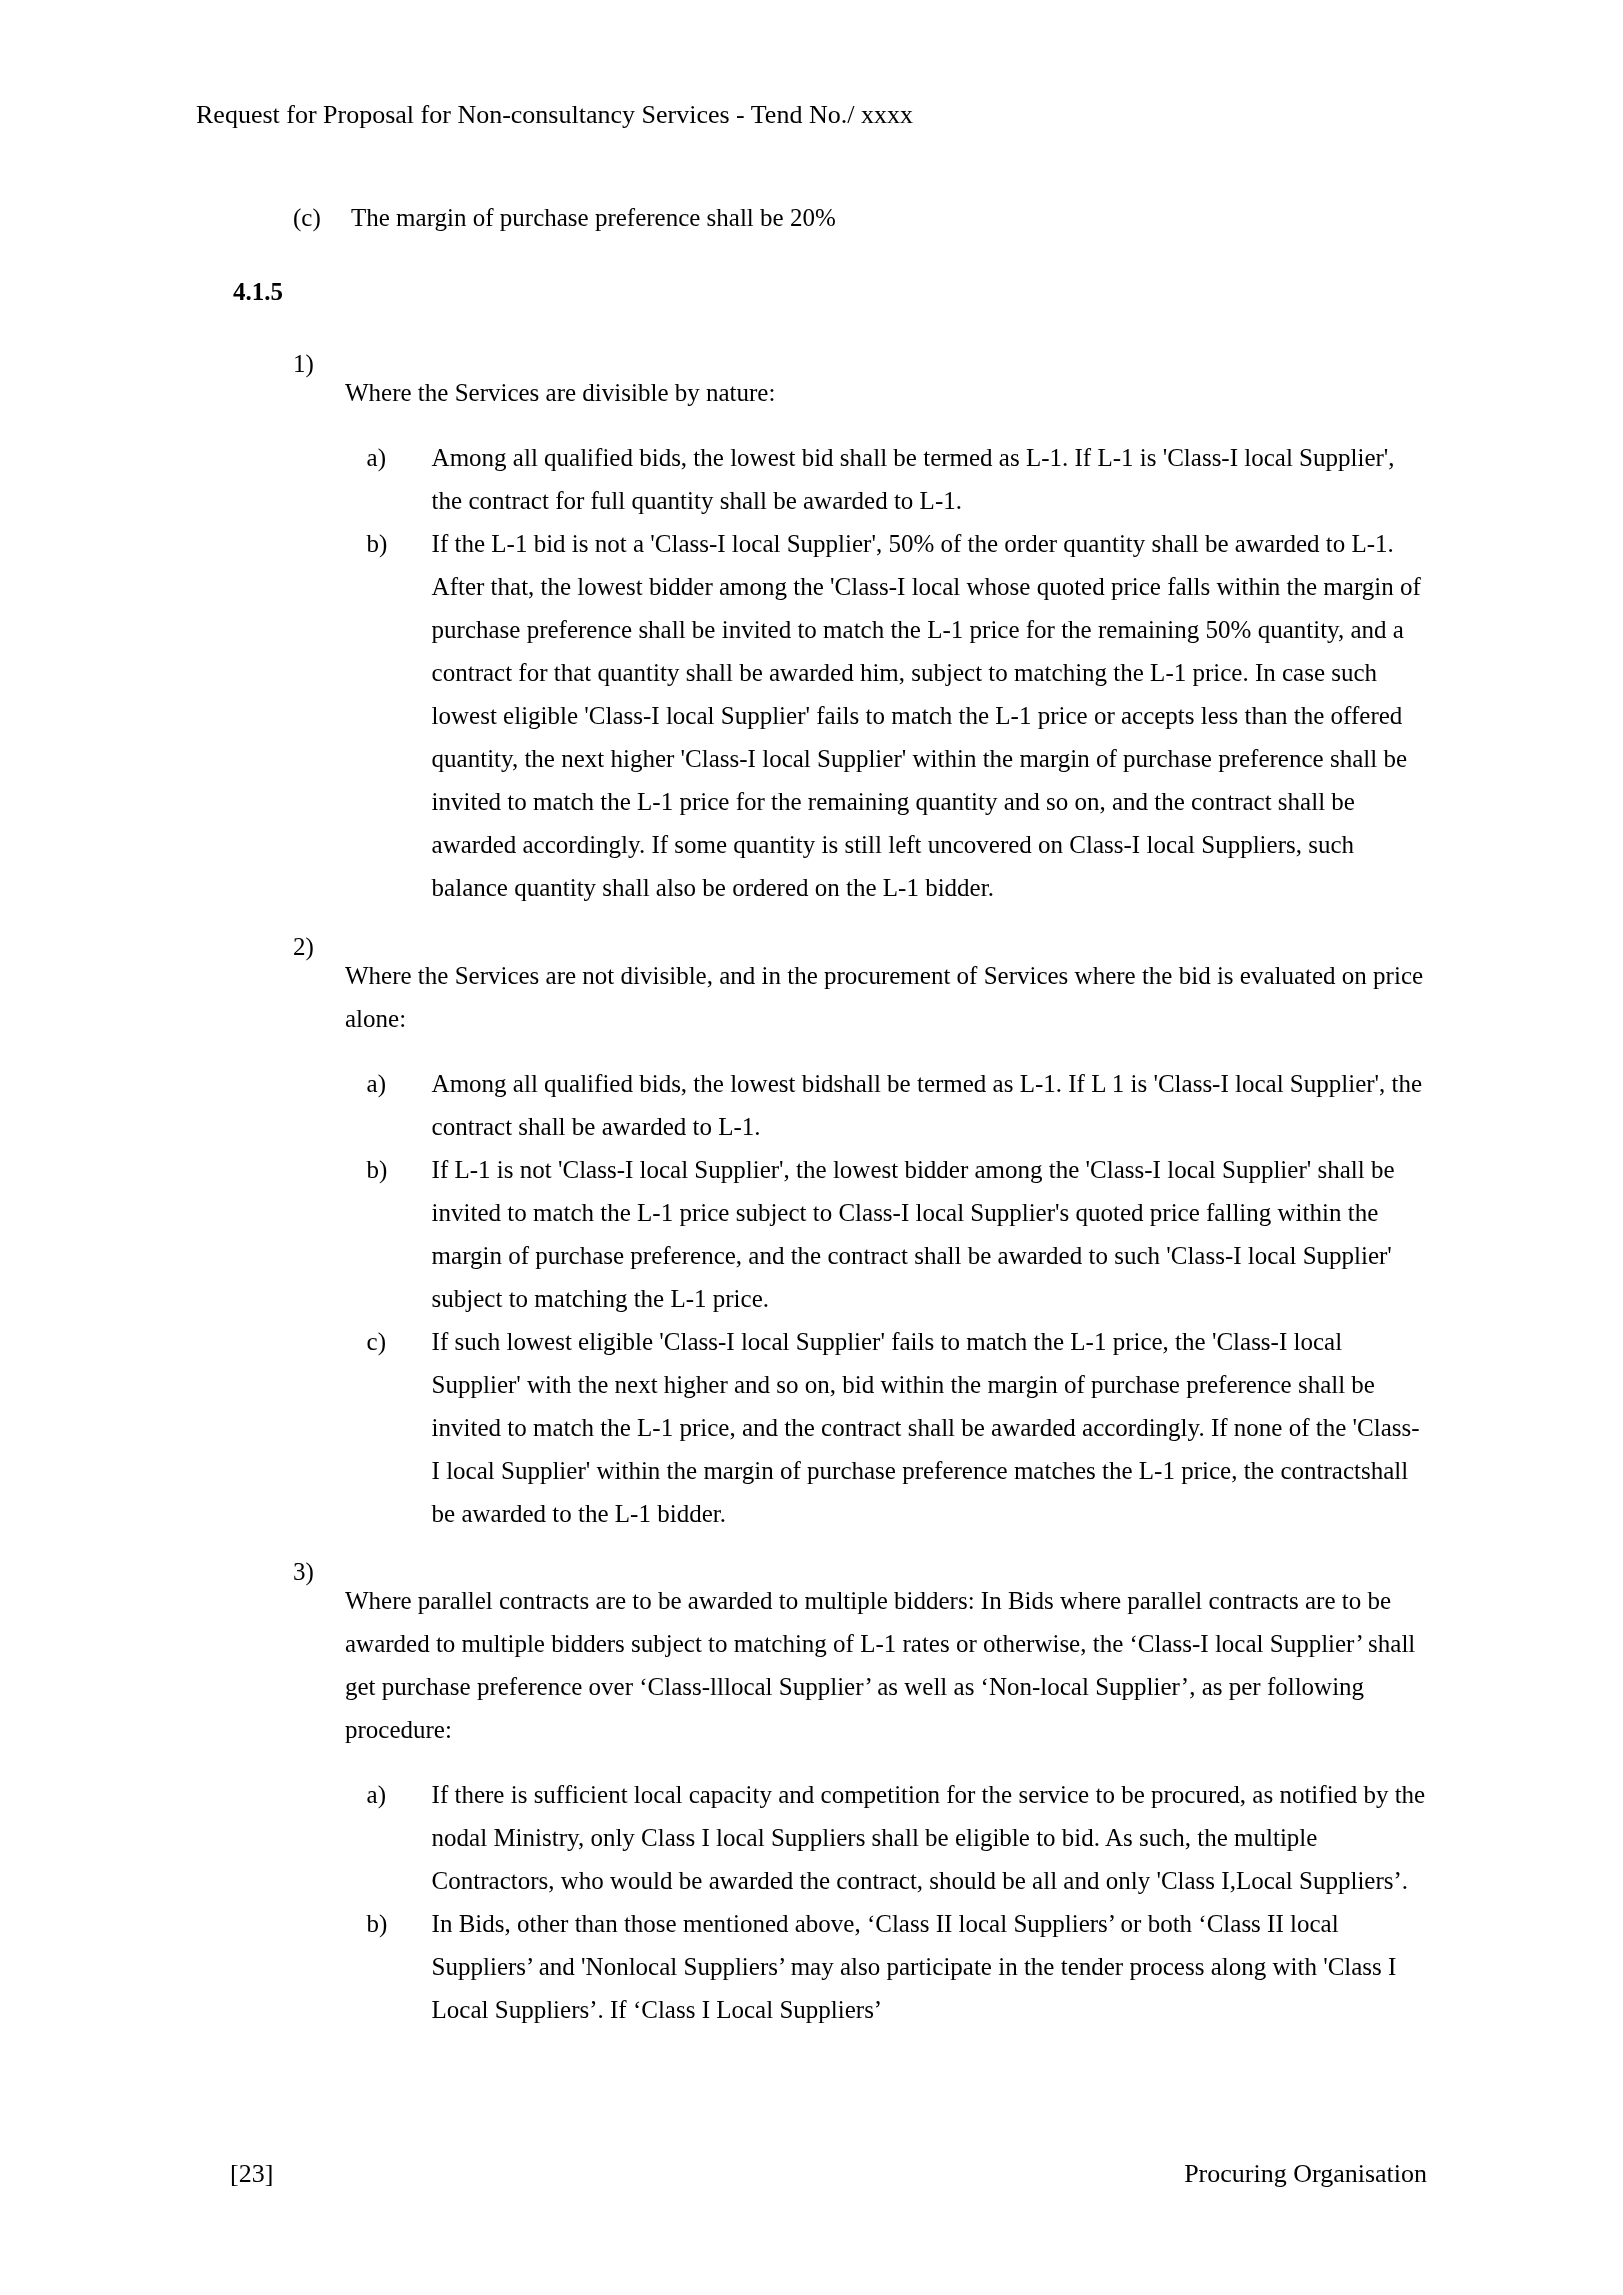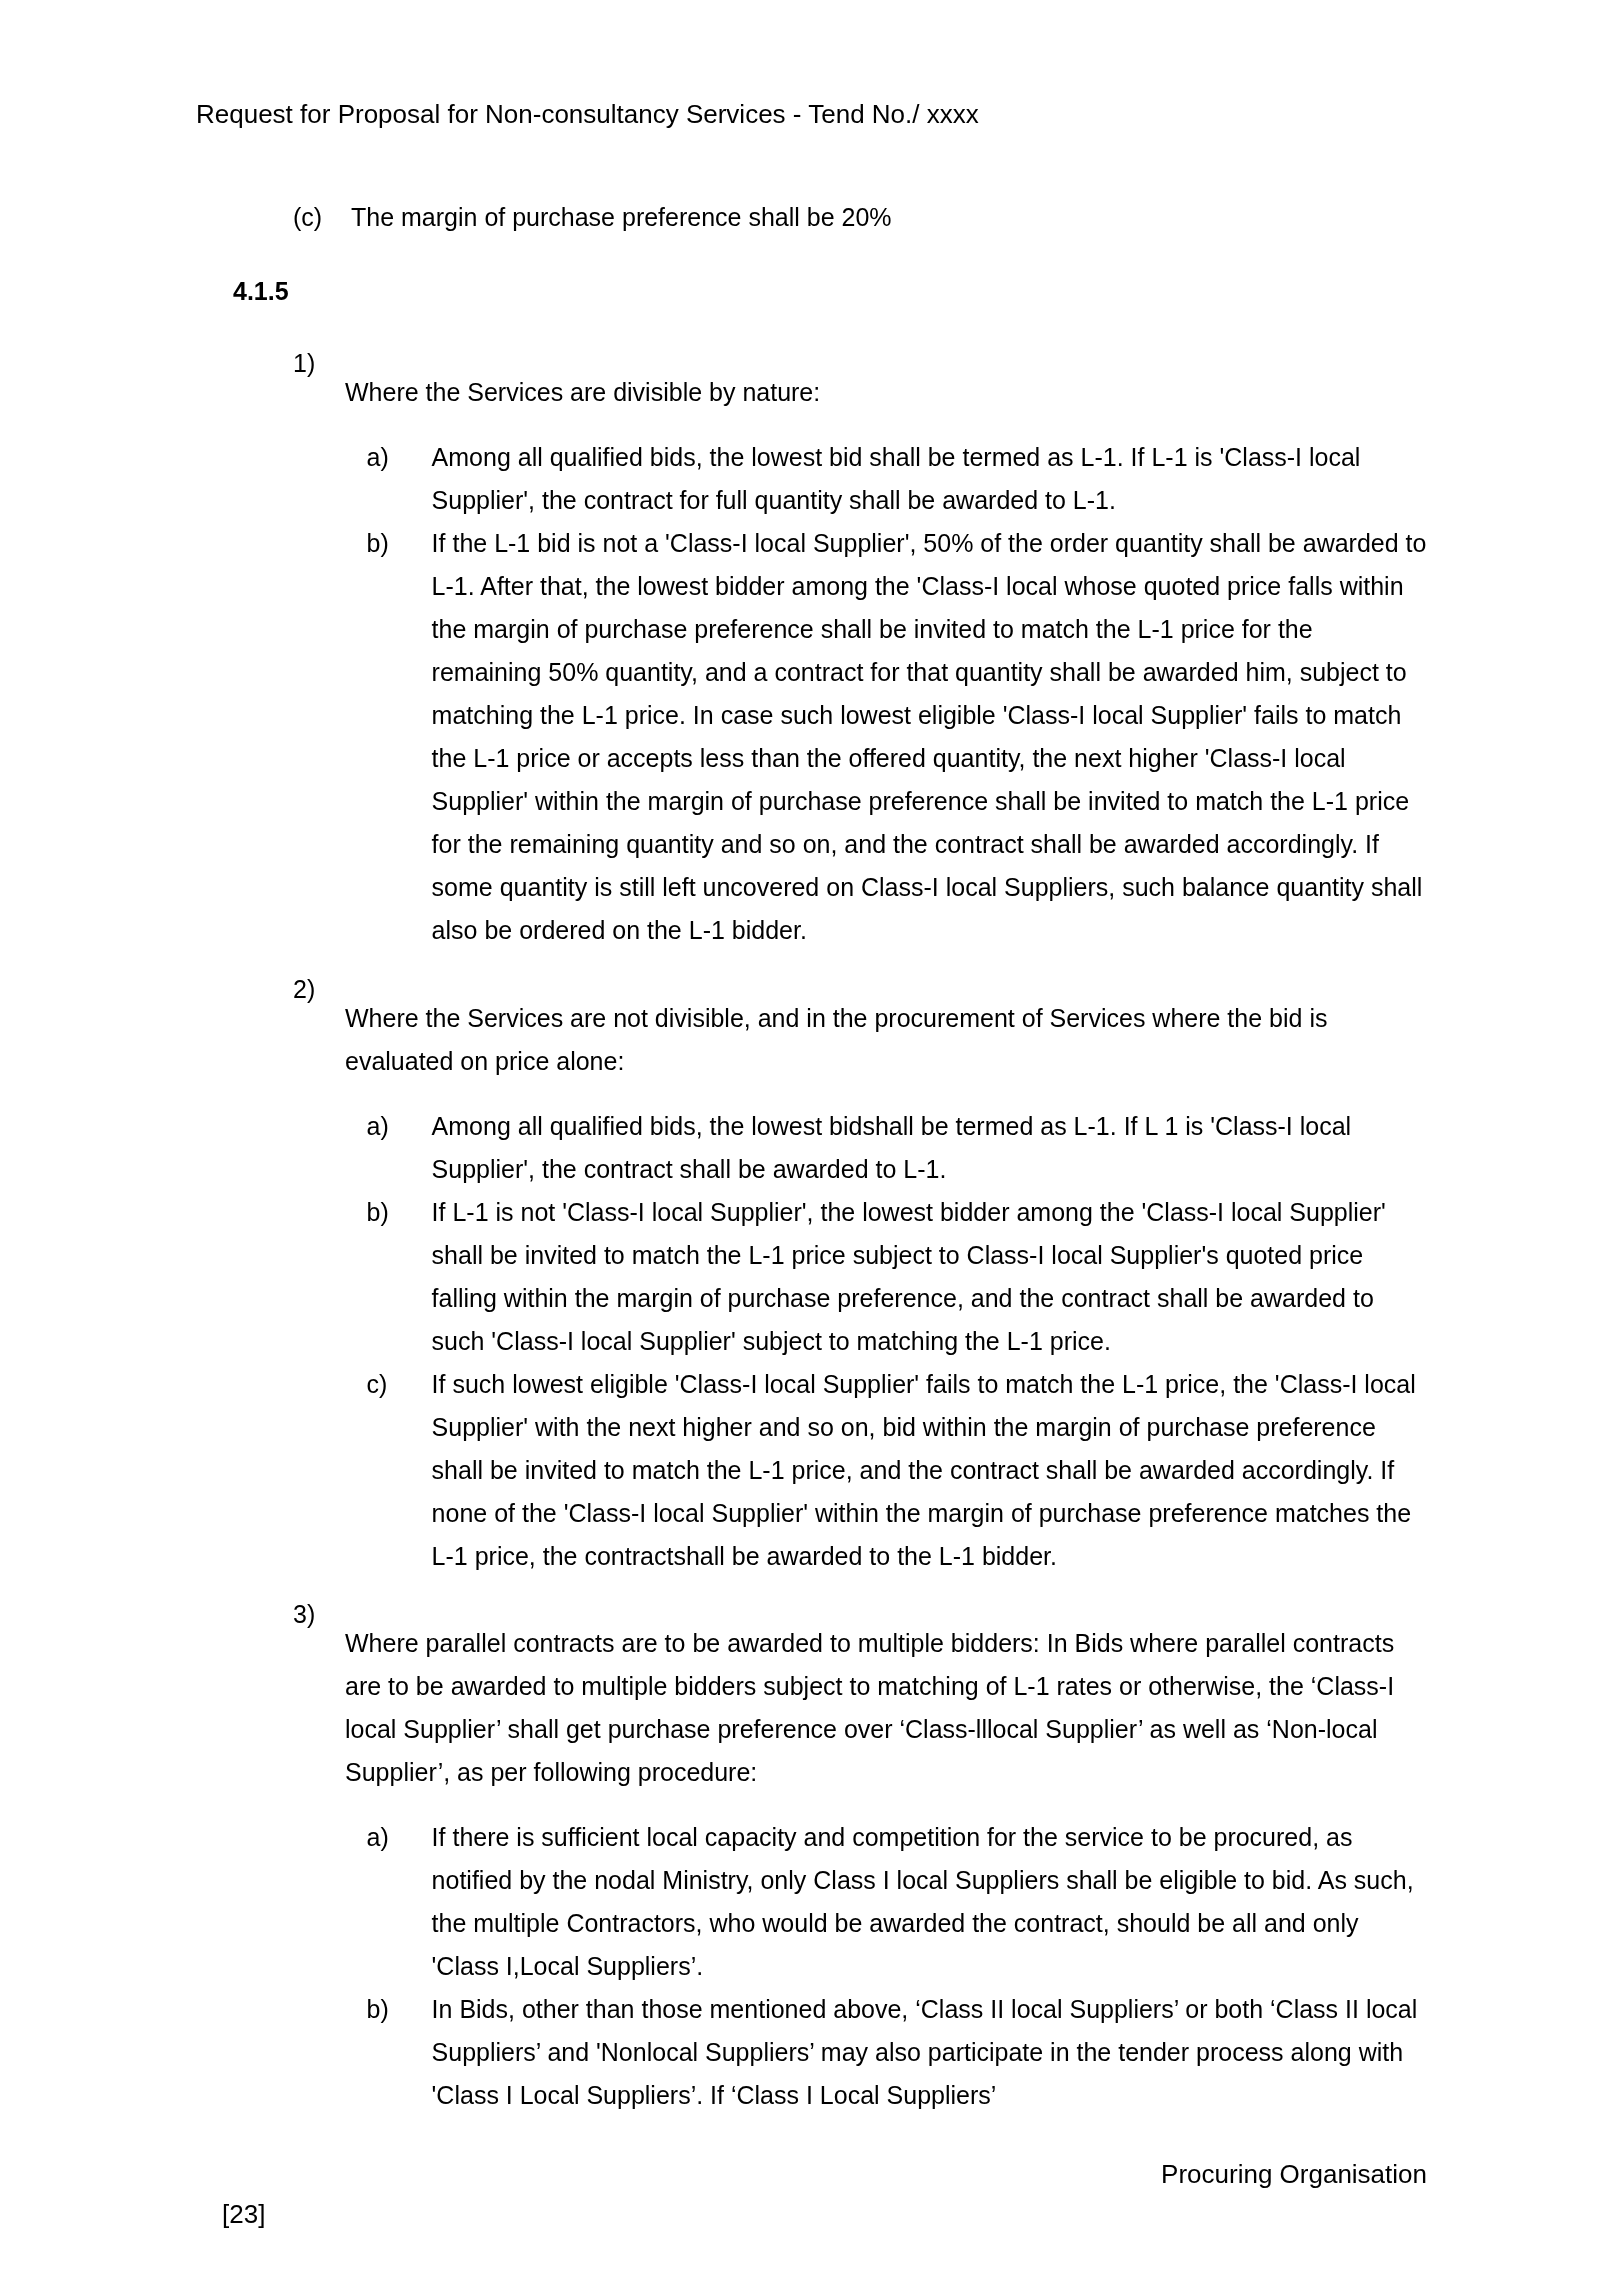--- a/index.html
+++ b/index.html
@@ -2,21 +2,21 @@
 <html style="font-size:10.5px"><head>
 <meta charset="utf-8">
 <style>
   html, body { margin: 0; padding: 0; background: #e8e8e8; }
   .page {
     position: relative;
     width: 1623px;
     height: 2295px;
     background: #ffffff;
     color: #000000;
-    font-family: Liberation Sans, sans-serif;
+    font-family: Liberation Serif, serif;
     overflow: hidden;
   }
   .header {
     position: absolute;
     left: 196px;
     top: 99px;
     font-size: 26px;
     line-height: 31px;
     white-space: nowrap;
   }
@@ -37,24 +37,23 @@
   .h-num { width: 96px; }
   .num-item { display: flex; margin-top: 15.7px; }
   .num-item .n-lbl { width: 52px; margin-left: 96px; }
   .n-body { flex: 1; margin-top: 29px; }
   .sublist { margin-top: 22px; }
   .sub-item { display: flex; }
   .sub-item .s-lbl { width: 65px; margin-left: 21.6px; }
   .s-text { flex: 1; }
   .footer-left {
     position: absolute;
-    left: 222px;
+    left: 230px;
     top: 2159px;
     font-size: 26px;
-    margin-top: 40px;
   }
   .footer-right {
     position: absolute;
     right: 196px;
     top: 2159px;
     font-size: 26px;
   }
 </style>
 </head>
 <body>

